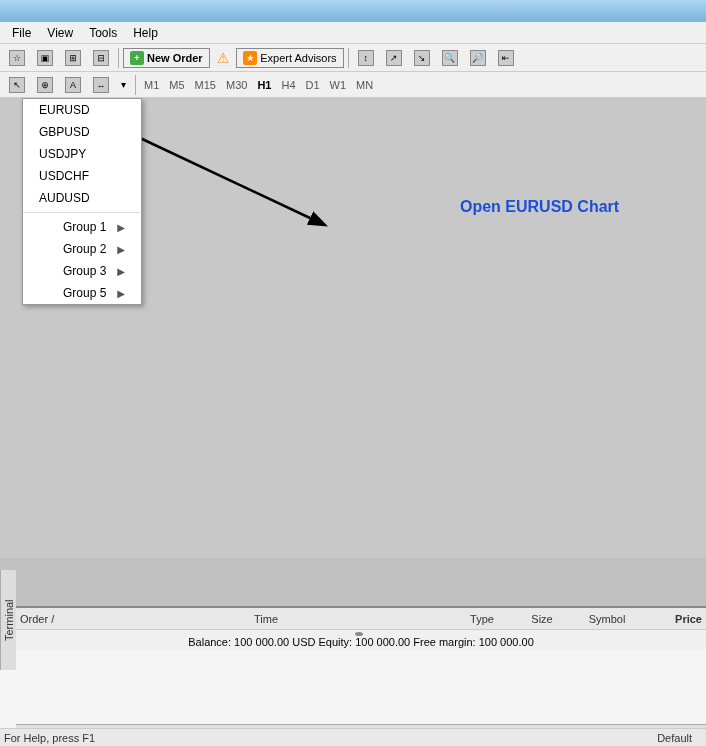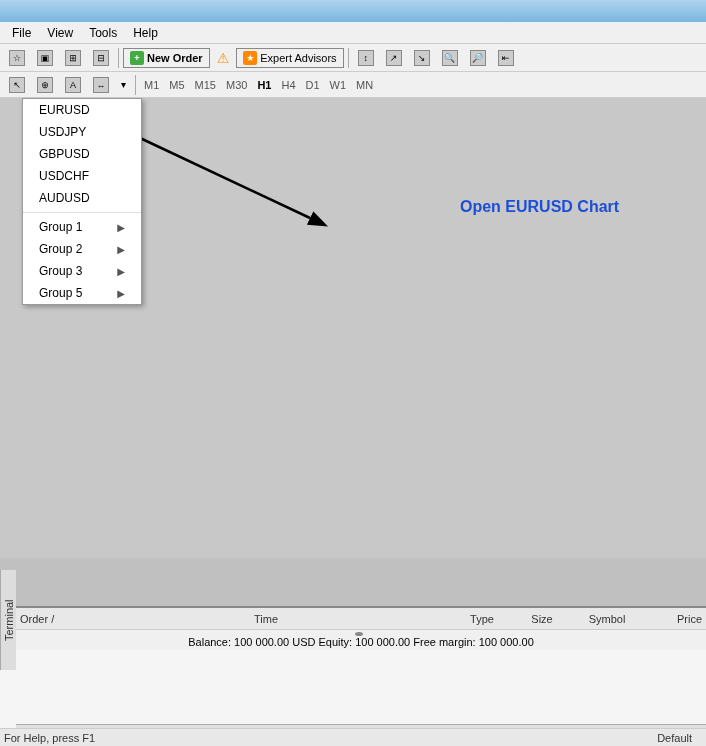--- a/index.html
+++ b/index.html
@@ -138,20 +138,21 @@
       background: #ddd;
       margin: 3px 0;
     }
     .drop-group {
       padding: 4px 16px;
       cursor: pointer;
       font-size: 12px;
       display: flex;
       align-items: center;
       justify-content: space-between;
+      margin-left: 24px;
     }
     .drop-group-arrow { font-size: 10px; color: #555; }
     .annotation-text {
       font-size: 16px;
       font-weight: bold;
       color: #1d4ed8;
       position: absolute;
       top: 0;
       left: 180px;
       white-space: nowrap;
@@ -207,21 +208,21 @@
       border-bottom: 1px solid #ccc;
       padding: 0 4px;
       font-size: 11px;
       color: #333;
     }
     .col-order { width: 60px; }
     .col-time { flex: 1; text-align: center; }
     .col-type { width: 60px; text-align: center; }
     .col-size { width: 60px; text-align: center; }
     .col-symbol { width: 70px; text-align: center; }
-    .col-price { width: 60px; text-align: right; }
+    .col-price { width: 60px; text-align: right; font-weight: bold; }
 
     
     #balance-row {
       display: flex;
       align-items: center;
       height: 20px;
       padding: 2px 4px;
       font-size: 11px;
       background: #f0f0f0;
       flex-direction: column;
@@ -402,22 +403,22 @@
   <button class="tf-btn">H4</button>
   <button class="tf-btn">D1</button>
   <button class="tf-btn">W1</button>
   <button class="tf-btn">MN</button>
 </div>
 
 <div id="main-area">
 
   <div id="dropdown-menu">
     <div class="drop-item">EURUSD</div>
+    <div class="drop-item">GBPUSD</div>
     <div class="drop-item">USDJPY</div>
-    <div class="drop-item">GBPUSD</div>
     <div class="drop-item">USDCHF</div>
     <div class="drop-item">AUDUSD</div>
     <div class="drop-separator"></div>
     <div class="drop-group">
       <span>Group 1</span>
       <span class="drop-group-arrow">▶</span>
     </div>
     <div class="drop-group">
       <span>Group 2</span>
       <span class="drop-group-arrow">▶</span>

